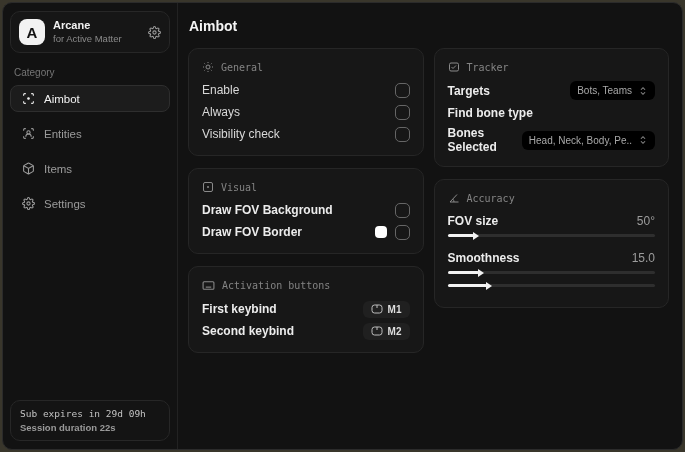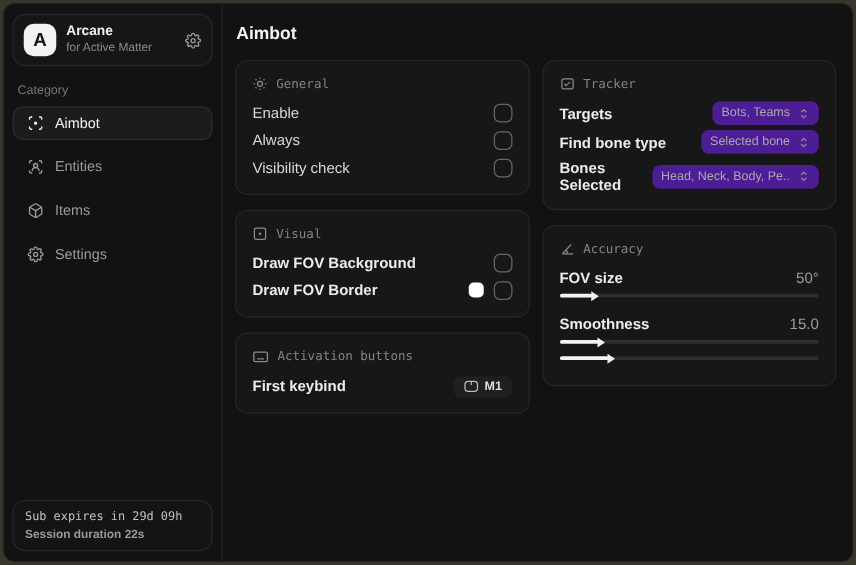--- a/index.html
+++ b/index.html
@@ -82,21 +82,21 @@
   }
   .swatch { width:12px; height:12px; border-radius:4px; cursor:pointer; }
   .keybadge {
     display:flex; align-items:center; gap:5px;
     background:#202020; border-radius:6px; padding:3px 8px;
     color:#dedede; font-size:10px; font-weight:bold; cursor:pointer;
   }
   .keybadge .ic { display:flex; color:#bdbdbd; }
   .select {
     display:flex; align-items:center; gap:6px;
-    background:#4c1d95; border-radius:6px; padding:4px 7px;
+    background:#000000; border-radius:6px; padding:4px 7px;
     color:#a9a9a9; font-size:10px; cursor:pointer; max-width:138px;
   }
   .select .txt { white-space:nowrap; overflow:hidden; text-overflow:ellipsis; }
   .select .ic { display:flex; color:#8a8a8a; flex:none; }
   .acc-row { margin-bottom:3px; }
   .acc-top { display:flex; justify-content:space-between; align-items:center; padding:4px 0 6px 0; }
   .acc-val { color:#9c9c9c; font-size:12px; }
   .slider { position:relative; height:3px; background:#2e2e2e; border-radius:2px; margin-bottom:10px; cursor:pointer; }
   .slider-fill { position:relative; height:3px; background:#f2f2f2; border-radius:2px; }
   .slider-thumb {
@@ -264,20 +264,32 @@
             <span class="keybadge">
               <span class="ic">
                 <svg width="12" height="10" viewBox="0 0 24 20" fill="none" stroke="currentColor" stroke-width="2">
                     <rect x="2" y="2" width="20" height="16" rx="5"></rect>
                     <path d="M12 2v6"></path>
                   </svg>
               </span>
               <span>M1</span>
             </span>
           </div>
+          <div class="row">
+            <span class="row-label strong">Second keybind</span>
+            <span class="keybadge">
+              <span class="ic">
+                <svg width="12" height="10" viewBox="0 0 24 20" fill="none" stroke="currentColor" stroke-width="2">
+                    <rect x="2" y="2" width="20" height="16" rx="5"></rect>
+                    <path d="M12 2v6"></path>
+                  </svg>
+              </span>
+              <span>M2</span>
+            </span>
+          </div>
         </div>
       </div>
 
       <div class="col">
 
         <div class="card">
           <div class="card-head">
             <span class="ic">
               <svg width="12" height="12" viewBox="0 0 24 24" fill="none" stroke="currentColor" stroke-width="2">
                   <rect x="3" y="4" width="18" height="16" rx="3"></rect>
@@ -293,29 +305,20 @@
               <span class="ic">
                 <svg width="10" height="10" viewBox="0 0 24 24" fill="none" stroke="currentColor" stroke-width="2.5">
                     <path d="M7 9l5-5 5 5"></path>
                     <path d="M7 15l5 5 5-5"></path>
                   </svg>
               </span>
             </span>
           </div>
           <div class="row">
             <span class="row-label strong">Find bone type</span>
-            <span class="select">
-              <span class="txt">Selected bone</span>
-              <span class="ic">
-                <svg width="10" height="10" viewBox="0 0 24 24" fill="none" stroke="currentColor" stroke-width="2.5">
-                    <path d="M7 9l5-5 5 5"></path>
-                    <path d="M7 15l5 5 5-5"></path>
-                  </svg>
-              </span>
-            </span>
           </div>
           <div class="row">
             <span class="row-label strong">Bones Selected</span>
             <span class="select">
               <span class="txt">Head, Neck, Body, Pe..</span>
               <span class="ic">
                 <svg width="10" height="10" viewBox="0 0 24 24" fill="none" stroke="currentColor" stroke-width="2.5">
                     <path d="M7 9l5-5 5 5"></path>
                     <path d="M7 15l5 5 5-5"></path>
                   </svg>

